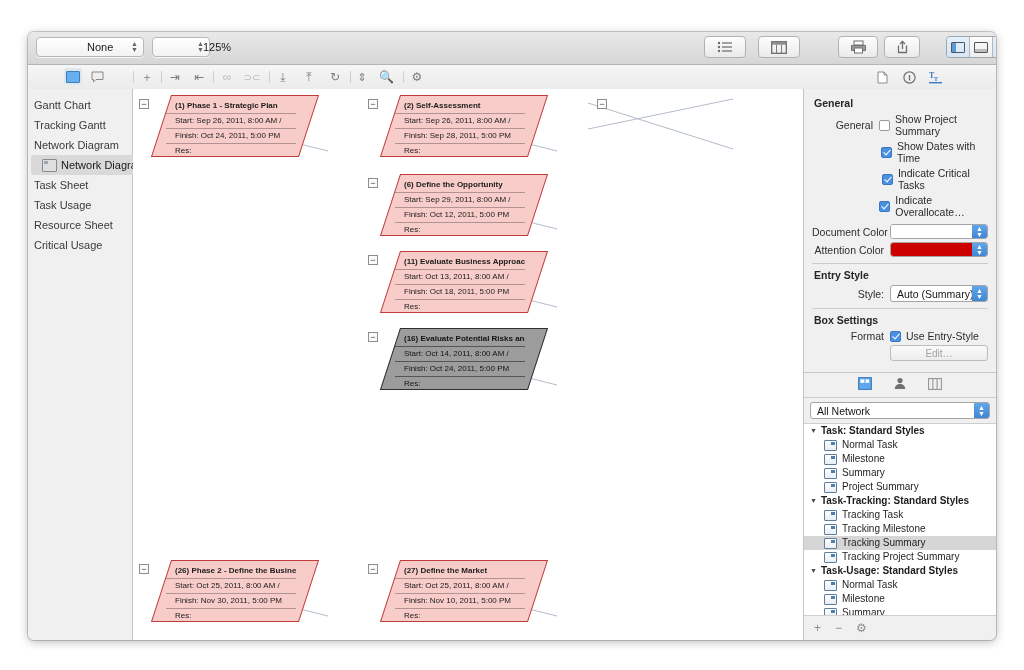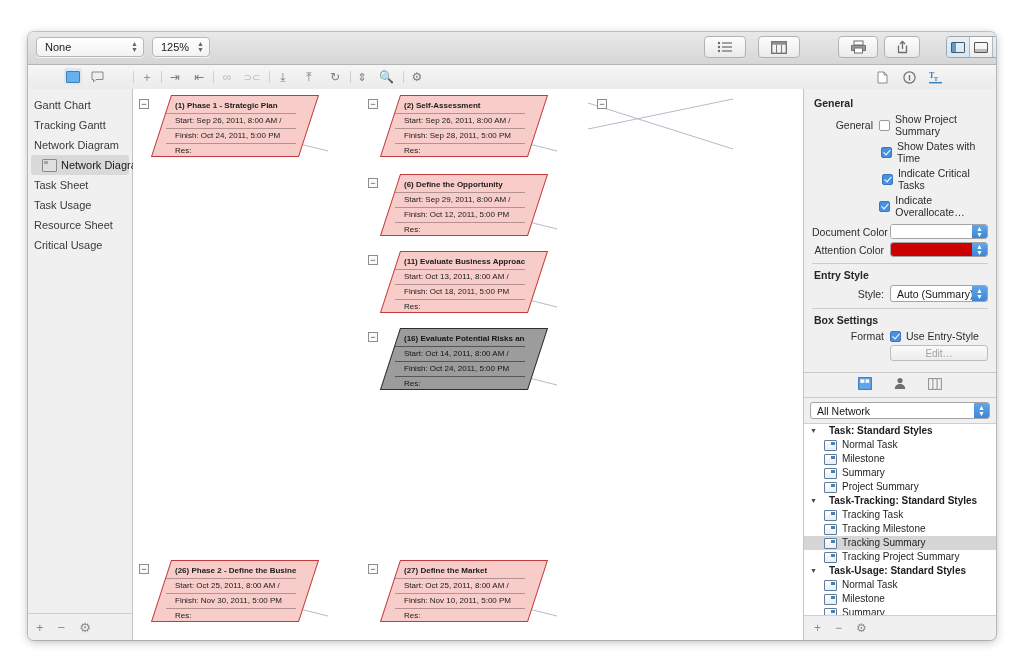--- a/index.html
+++ b/index.html
@@ -13,21 +13,21 @@
   #app{position:absolute;left:28px;top:32px;width:968px;height:608px;
        background:#f3f3f3;border-radius:6px;overflow:hidden;
        box-shadow:0 2px 10px rgba(0,0,0,.28), 0 0 0 1px rgba(0,0,0,.18);}
 
   
   .toolbar{height:32px;background:linear-gradient(#e9e9e9,#d6d6d6);
            border-bottom:1px solid #b4b4b4;position:relative;}
   .popup{position:absolute;top:5px;height:20px;background:linear-gradient(#ffffff,#f2f2f2);
          border:1px solid #b8b8b8;border-radius:4px;box-shadow:0 1px 0 rgba(255,255,255,.7);
          display:flex;align-items:center;font-size:11px;color:#1a1a1a;box-sizing:border-box;}
-  .popup .lbl{padding-left:8px;white-space:nowrap;}
+  .popup .lbl{padding-left:8px;white-space:nowrap;margin-left:42px;}
   .stepper{position:absolute;right:4px;top:50%;transform:translateY(-50%);
            width:9px;height:14px;display:flex;flex-direction:column;
            align-items:center;justify-content:center;line-height:6px;color:#666;font-size:7px;}
   #popup-none{left:8px;width:108px;}
   #popup-zoom{left:124px;width:58px;}
   .savebox{position:absolute;left:300px;top:5px;width:302px;height:20px;
            background:#eaeaea;border-radius:4px;border:1px solid #dcdcdc;
            display:flex;align-items:center;justify-content:center;
            font-size:10.5px;color:#9a9a9a;box-sizing:border-box;}
   .tbtn{position:absolute;top:4px;height:22px;background:linear-gradient(#fdfdfd,#eaeaea);
@@ -55,21 +55,21 @@
   .t2icon{position:absolute;top:0;height:24px;display:flex;align-items:center;
           justify-content:center;color:#7d7d7d;font-size:12px;}
   .t2sep{position:absolute;top:6px;width:1px;height:12px;background:#cfcfcf;}
   .t2tab{position:absolute;top:3px;width:18px;height:17px;border-radius:3px;
          display:flex;align-items:center;justify-content:center;}
   .t2tab.on{background:#dfe7ee;}
 
   
   .body{position:absolute;top:57px;left:0;right:0;bottom:0;display:flex;}
   .sidebar{width:104px;background:#f0f0f0;border-right:1px solid #c4c4c4;
-           position:relative;display:flex;flex-direction:column;}
+           position:relative;display:flex;flex-direction:row;}
   .sidelist{flex:1;padding-top:6px;}
   .siderow{height:20px;line-height:20px;padding-left:6px;font-size:11px;color:#3a3a3a;white-space:nowrap;}
   .siderow.sub{padding-left:14px;display:flex;align-items:center;gap:4px;}
   .siderow.sel{background:#d9d9d9;border-radius:3px;margin:0 3px;padding-left:11px;color:#1a1a1a;}
   .miniicon{width:13px;height:11px;border:1px solid #8a8a8a;background:#dfdfdf;
             border-radius:1px;flex:none;position:relative;}
   .miniicon:after{content:"";position:absolute;left:1px;top:1px;width:4px;height:3px;background:#9aa7b3;}
   .sidefoot{height:26px;border-top:1px solid #cfcfcf;display:flex;align-items:center;
             gap:14px;padding-left:8px;color:#8c8c8c;font-size:13px;background:#f0f0f0;}
 
@@ -122,21 +122,21 @@
            border-radius:3px;display:flex;align-items:center;justify-content:center;
            font-size:10px;color:#a3a3a3;box-sizing:border-box;}
   .hr{height:1px;background:#cccccc;margin:6px 0 5px 0;}
 
   .styles{flex:1;display:flex;flex-direction:column;background:#f0f0f0;min-height:0;}
   .styles-tabs{height:24px;display:flex;align-items:center;justify-content:center;
                gap:22px;border-bottom:1px solid #cccccc;color:#6f7e8c;font-size:12px;}
   .styles-filter{padding:4px 6px;}
   .stylelist{flex:1;background:#fff;border-top:1px solid #cfcfcf;overflow:hidden;position:relative;}
   .grouprow{height:14px;line-height:14px;font-size:10px;font-weight:bold;color:#1c1c1c;
-            padding-left:6px;display:flex;align-items:center;gap:12px;}
+            padding-left:6px;display:flex;align-items:center;gap:4px;}
   .tri{font-size:7px;color:#4a4a4a;}
   .stylerow{height:14px;line-height:14px;font-size:10px;color:#1e1e1e;padding-left:20px;
             display:flex;align-items:center;gap:5px;}
   .stylerow.sel{background:#d6d6d6;}
   .sicon{width:11px;height:9px;border:1px solid #5f7d9b;border-radius:1px;flex:none;
          background:linear-gradient(#ffffff,#e8eef4);position:relative;}
   .sicon:after{content:"";position:absolute;right:1px;top:1px;width:4px;height:3px;background:#4a7fae;}
   .insp-foot{height:24px;border-top:1px solid #cfcfcf;display:flex;align-items:center;
              gap:14px;padding-left:10px;color:#8c8c8c;font-size:12px;background:#f0f0f0;}
   .clipped{overflow:hidden;}

